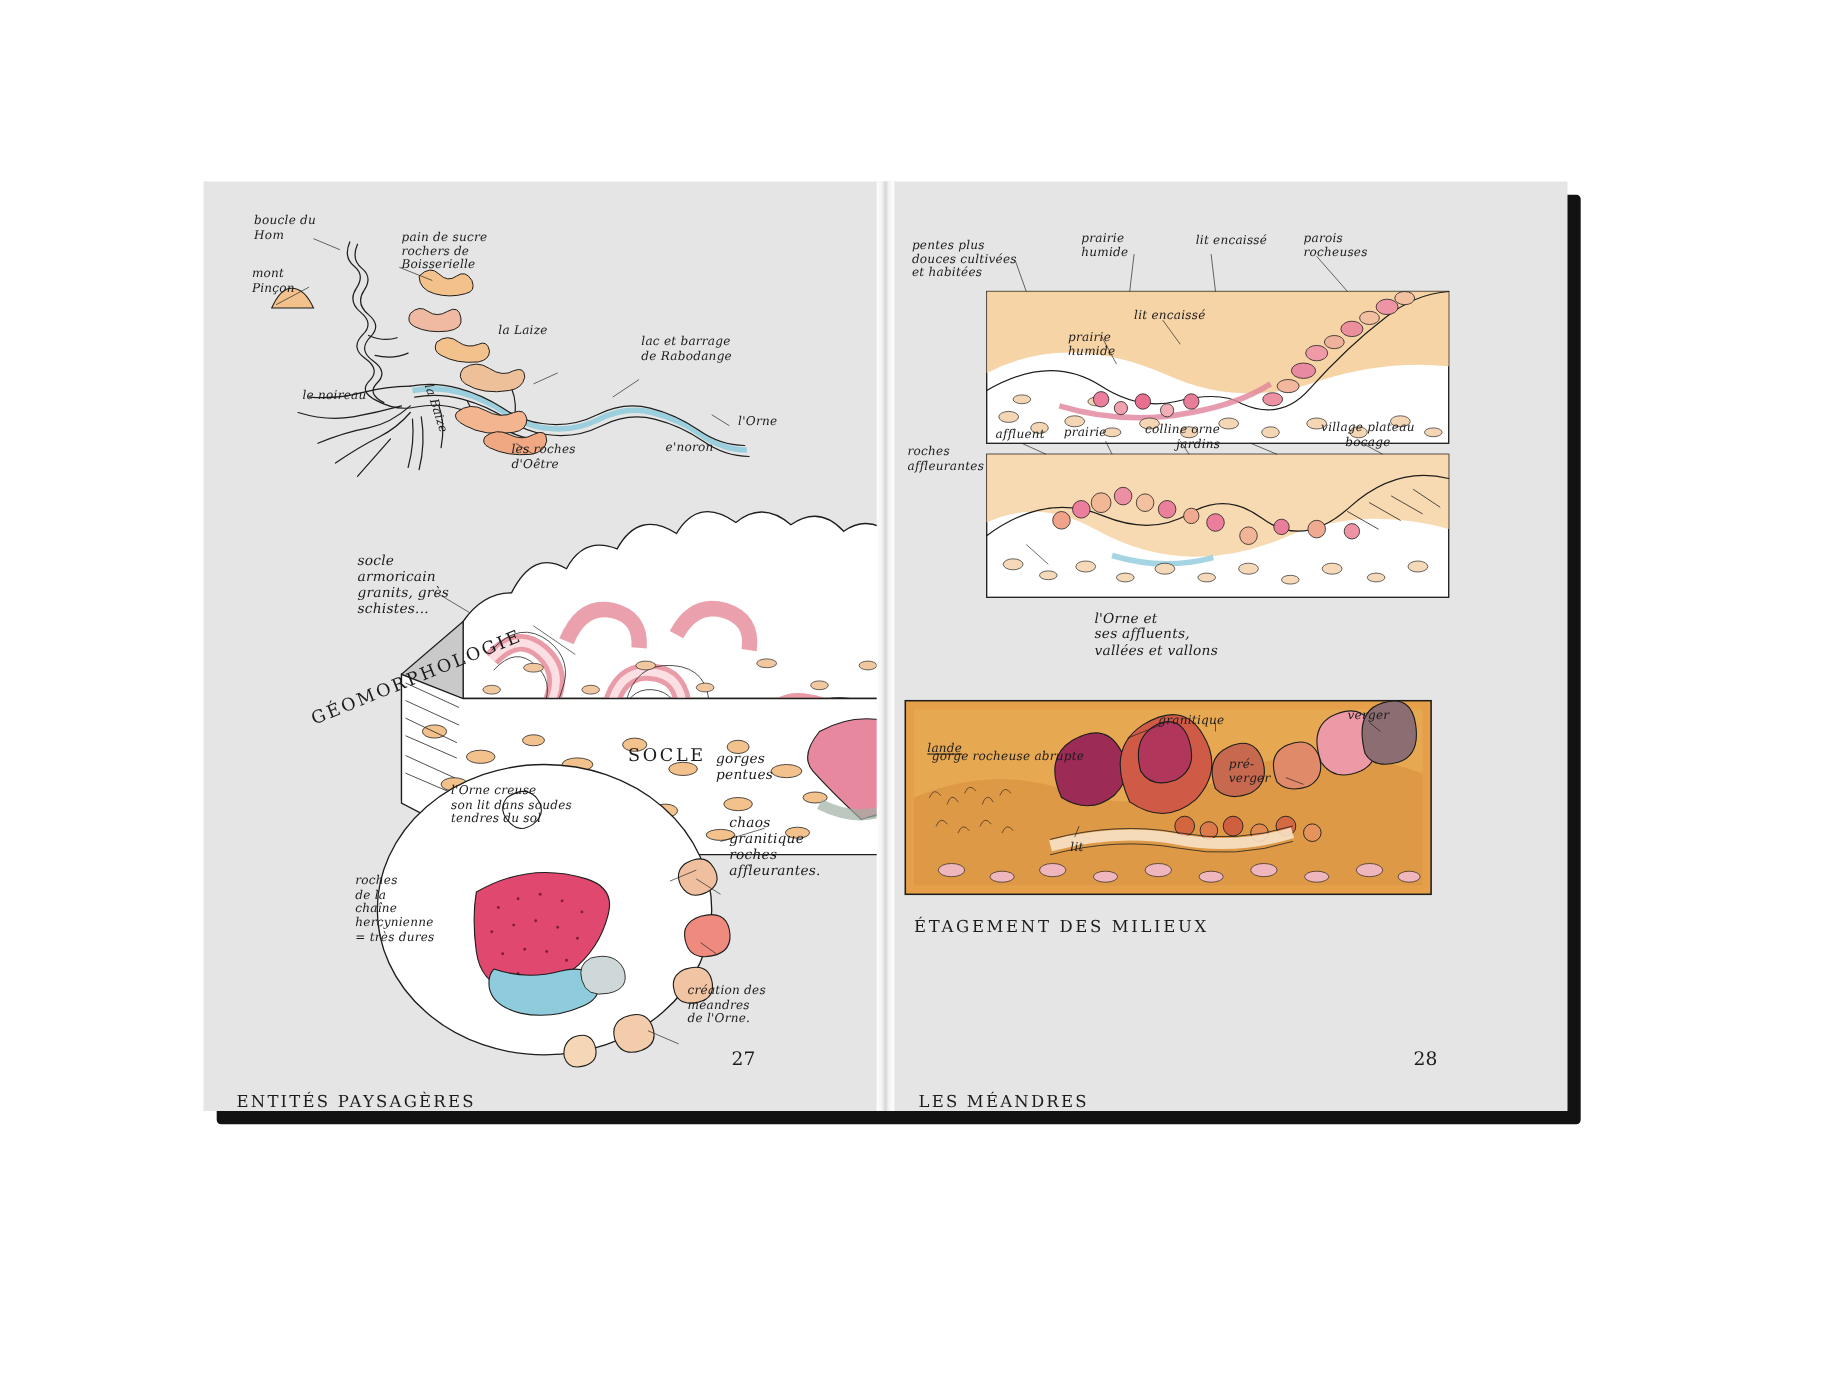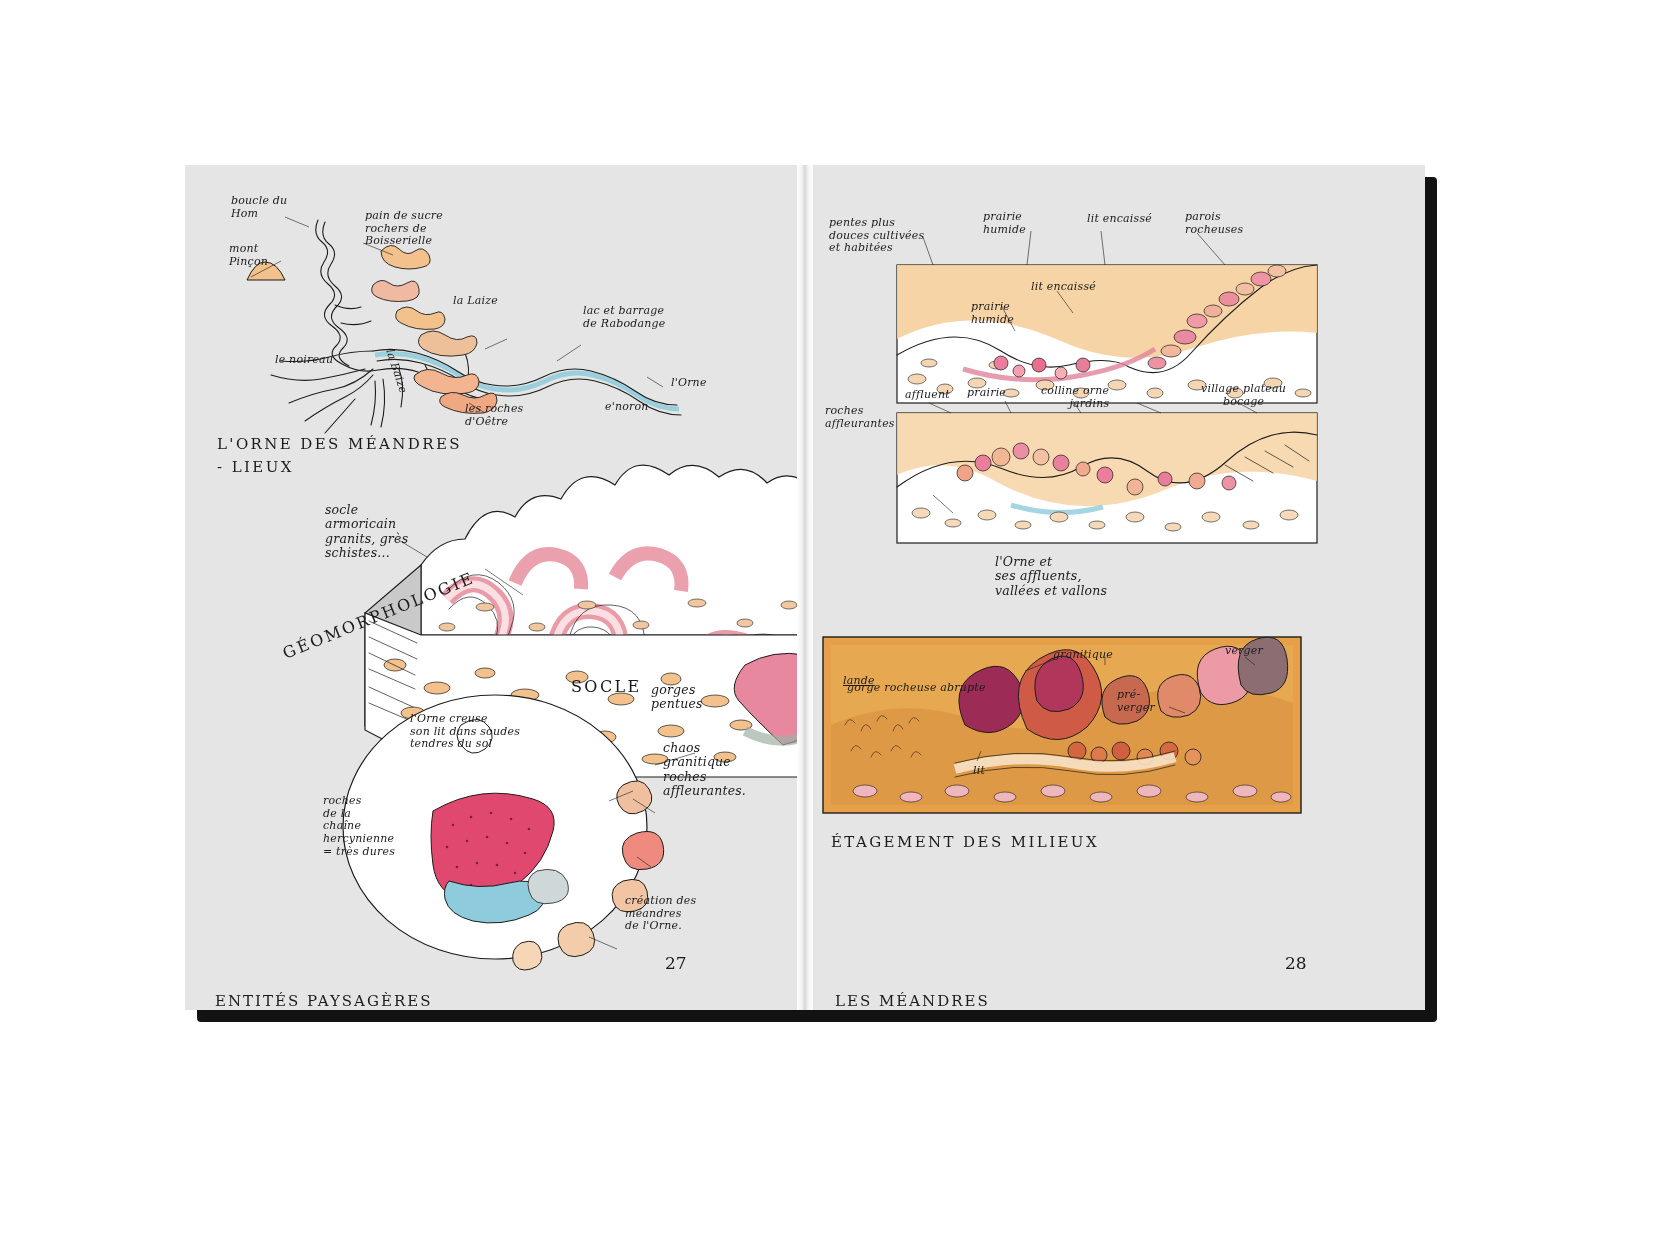--- a/index.html
+++ b/index.html
@@ -260,22 +260,20 @@
     <div class="hw hw-s" style="left:90px; top:169px;margin-top:20px;">le noireau</div>
     <div class="hw hw-s" style="left:268px; top:130px;">la Laize</div>
     <div class="hw hw-s" style="left:188px; top:200px; transform:rotate(72deg);">la Baize</div>
     <div class="hw hw-s" style="left:280px; top:238px;">les roches
 d'Oêtre</div>
     <div class="hw hw-s" style="left:398px; top:140px;">lac et barrage
 de Rabodange</div>
     <div class="hw hw-s" style="left:486px; top:212px;">l'Orne</div>
     <div class="hw hw-s" style="left:420px; top:236px;">e'noron</div>
 
-    <div class="caps" style="left:32px; top:268px; white-space:pre-line; line-height:1.5;">L'ORNE DES MÉANDRES
-- LIEUX</div>
 
     <div class="hw hw-m" style="left:140px; top:338px;">socle
 armoricain
 granits, grès
 schistes...</div>
     <div class="hw hw-m" style="left:466px; top:518px;">gorges
 pentues</div>
 
     <div class="caps" style="left:95px; top:480px; transform:rotate(-22deg); transform-origin:left top; font-size:16px;">GÉOMORPHOLOGIE</div>
     <div class="caps" style="left:386px; top:512px; font-size:16px;">SOCLE</div>

